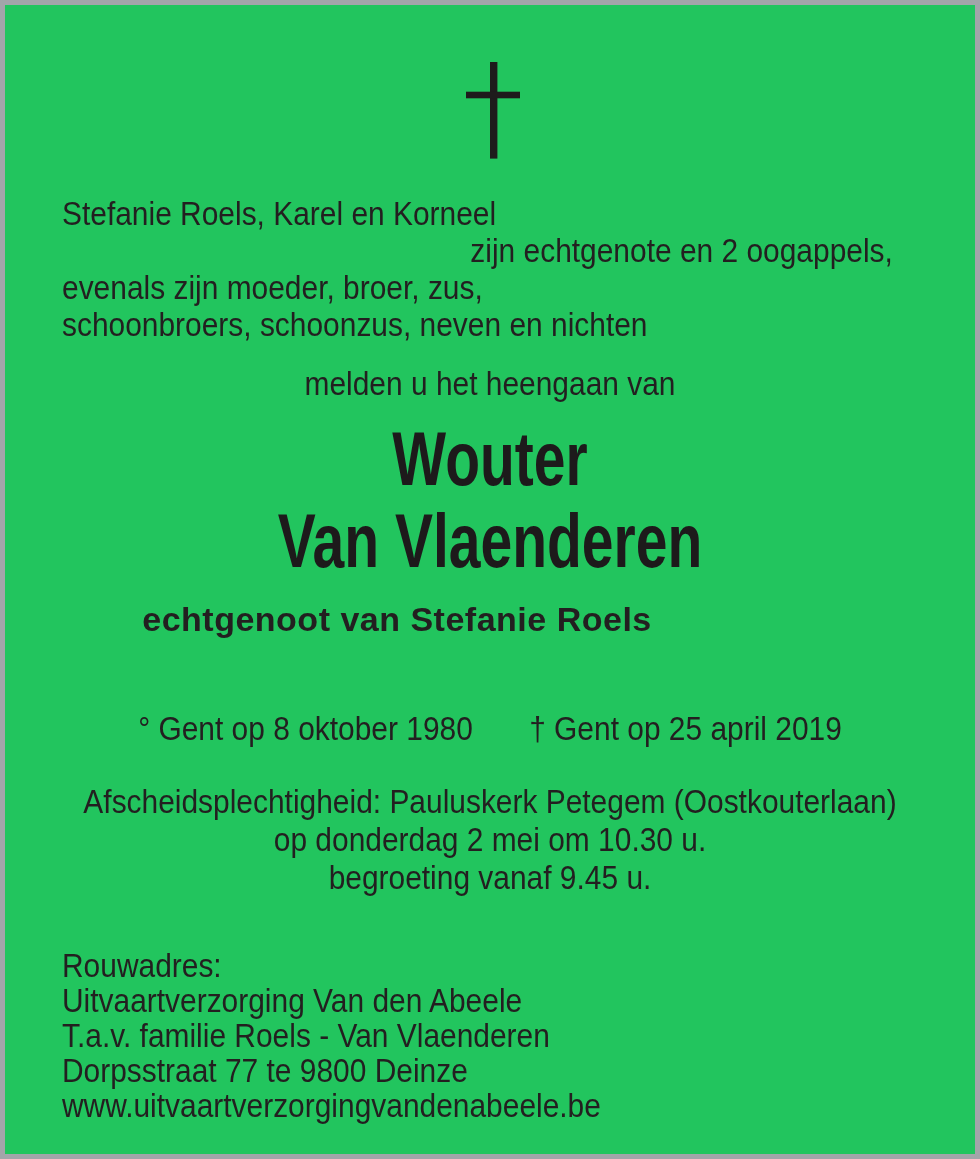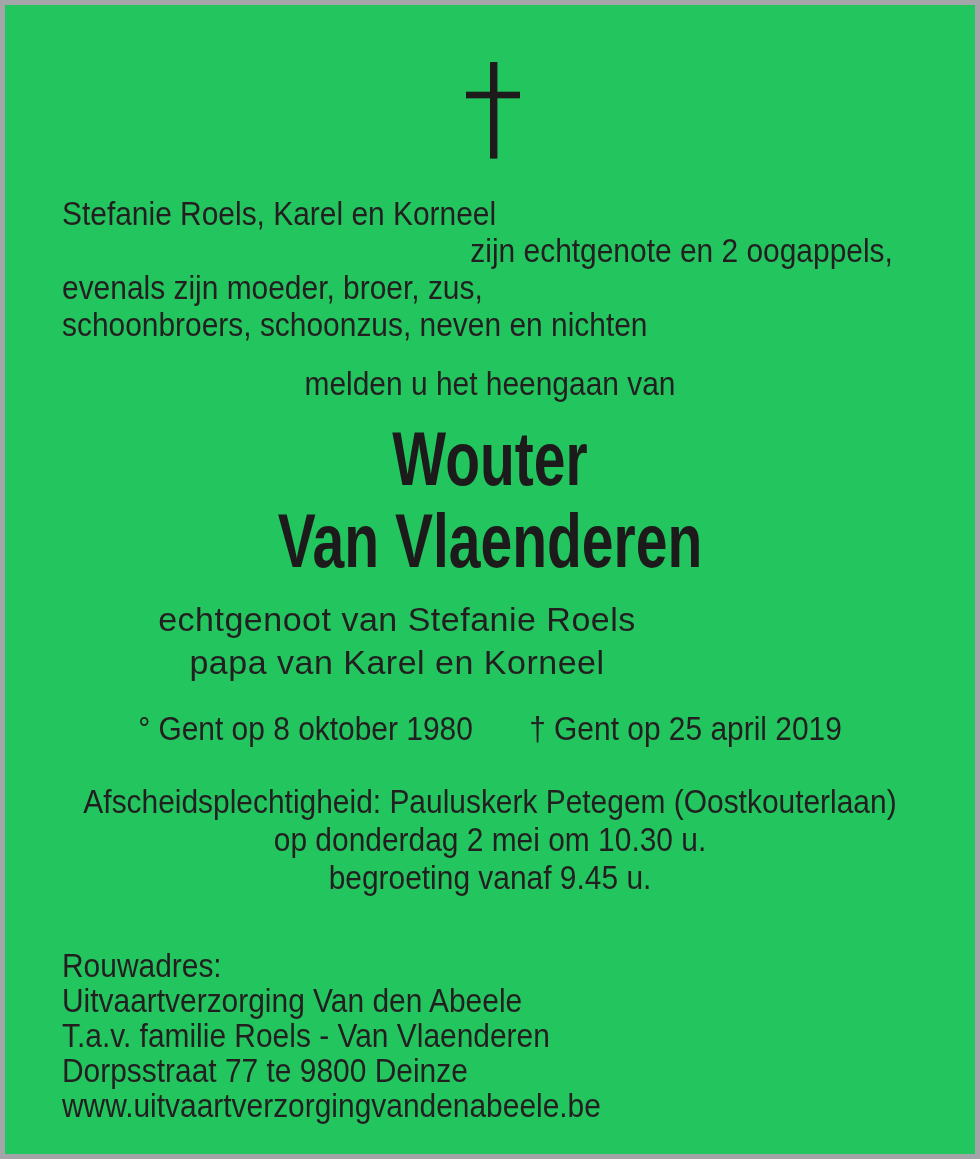--- a/index.html
+++ b/index.html
@@ -66,21 +66,21 @@
     transform-origin: 50% 0;
   }
 
   .relation {
     top: 593px;
     left: 0;
     width: 784px;
     text-align: center;
     font-size: 34px;
     line-height: 43px;
-    font-weight: normal;
+    font-weight: bold;
     letter-spacing: 0.5px;
     white-space: nowrap;
   }
 
   .dates {
     top: 705px;
     left: 0;
     width: 970px;
     display: flex;
     justify-content: center;
@@ -135,21 +135,20 @@
 
   <div class="abs announce">melden u het heengaan van</div>
 
   <div class="abs deceased-name">
     <div>Wouter</div>
     <div>Van Vlaenderen</div>
   </div>
 
   <div class="abs relation">
     <div>echtgenoot van Stefanie Roels</div>
-    <div>papa van Karel en Korneel</div>
   </div>
 
   <div class="abs dates">
     <span>° Gent op 8 oktober 1980</span>
     <span>† Gent op 25 april 2019</span>
   </div>
 
   <div class="abs ceremony">
     <div>Afscheidsplechtigheid: Pauluskerk Petegem (Oostkouterlaan)</div>
     <div>op donderdag 2 mei om 10.30 u.</div>

